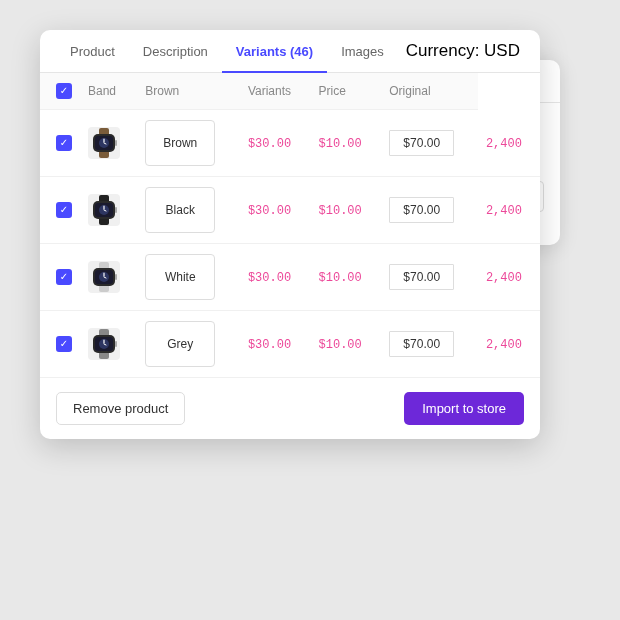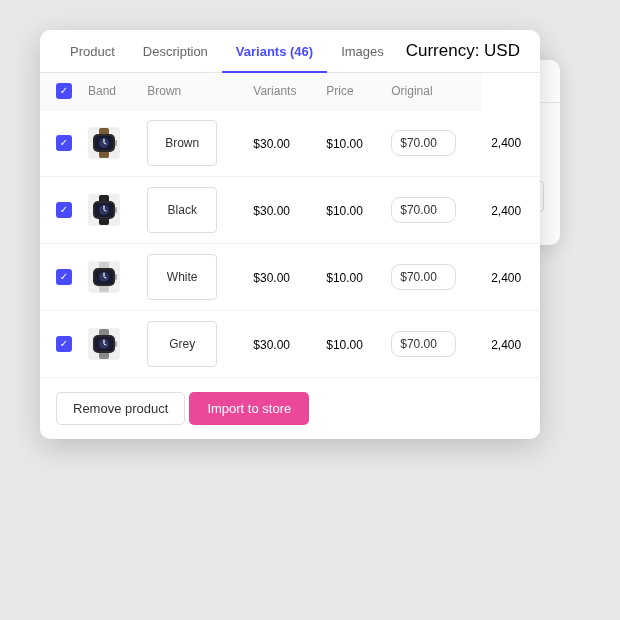--- a/index.html
+++ b/index.html
@@ -222,51 +222,53 @@
       padding: 15px 8px;
       font-size: 12px;
       width: 70px;
       text-align: center;
       color: #333;
     }
 
     
     .price-input {
       border: 1px solid #ddd;
-      border-radius: 9px;
+      border-radius: 1px;
       padding: 5px 8px;
       font-size: 12px;
       width: 65px;
+      text-align: center;
       color: #333;
     }
 
     .static-val {
       font-size: 12px;
-      color: #000000;
+      color: #ec4899;
+      font-family: Liberation Mono, monospace;
     }
 
     
     .card-footer {
       display: flex;
-      justify-content: flex-start;
+      justify-content: space-between;
       gap: 4px;
       padding: 14px 16px;
       border-top: 1px solid #f0f0f0;
     }
     .btn-remove {
       background: #fff;
       border: 1px solid #ddd;
       border-radius: 5px;
       padding: 8px 16px;
       font-size: 13px;
       color: #333;
       cursor: pointer;
     }
     .btn-import {
-      background: #ec4899;
+      background: #6d28d9;
       border: none;
       border-radius: 5px;
       padding: 8px 18px;
       font-size: 13px;
       color: #fff;
       cursor: pointer;
       font-weight: 500;
     }
   </style>
 </head>

